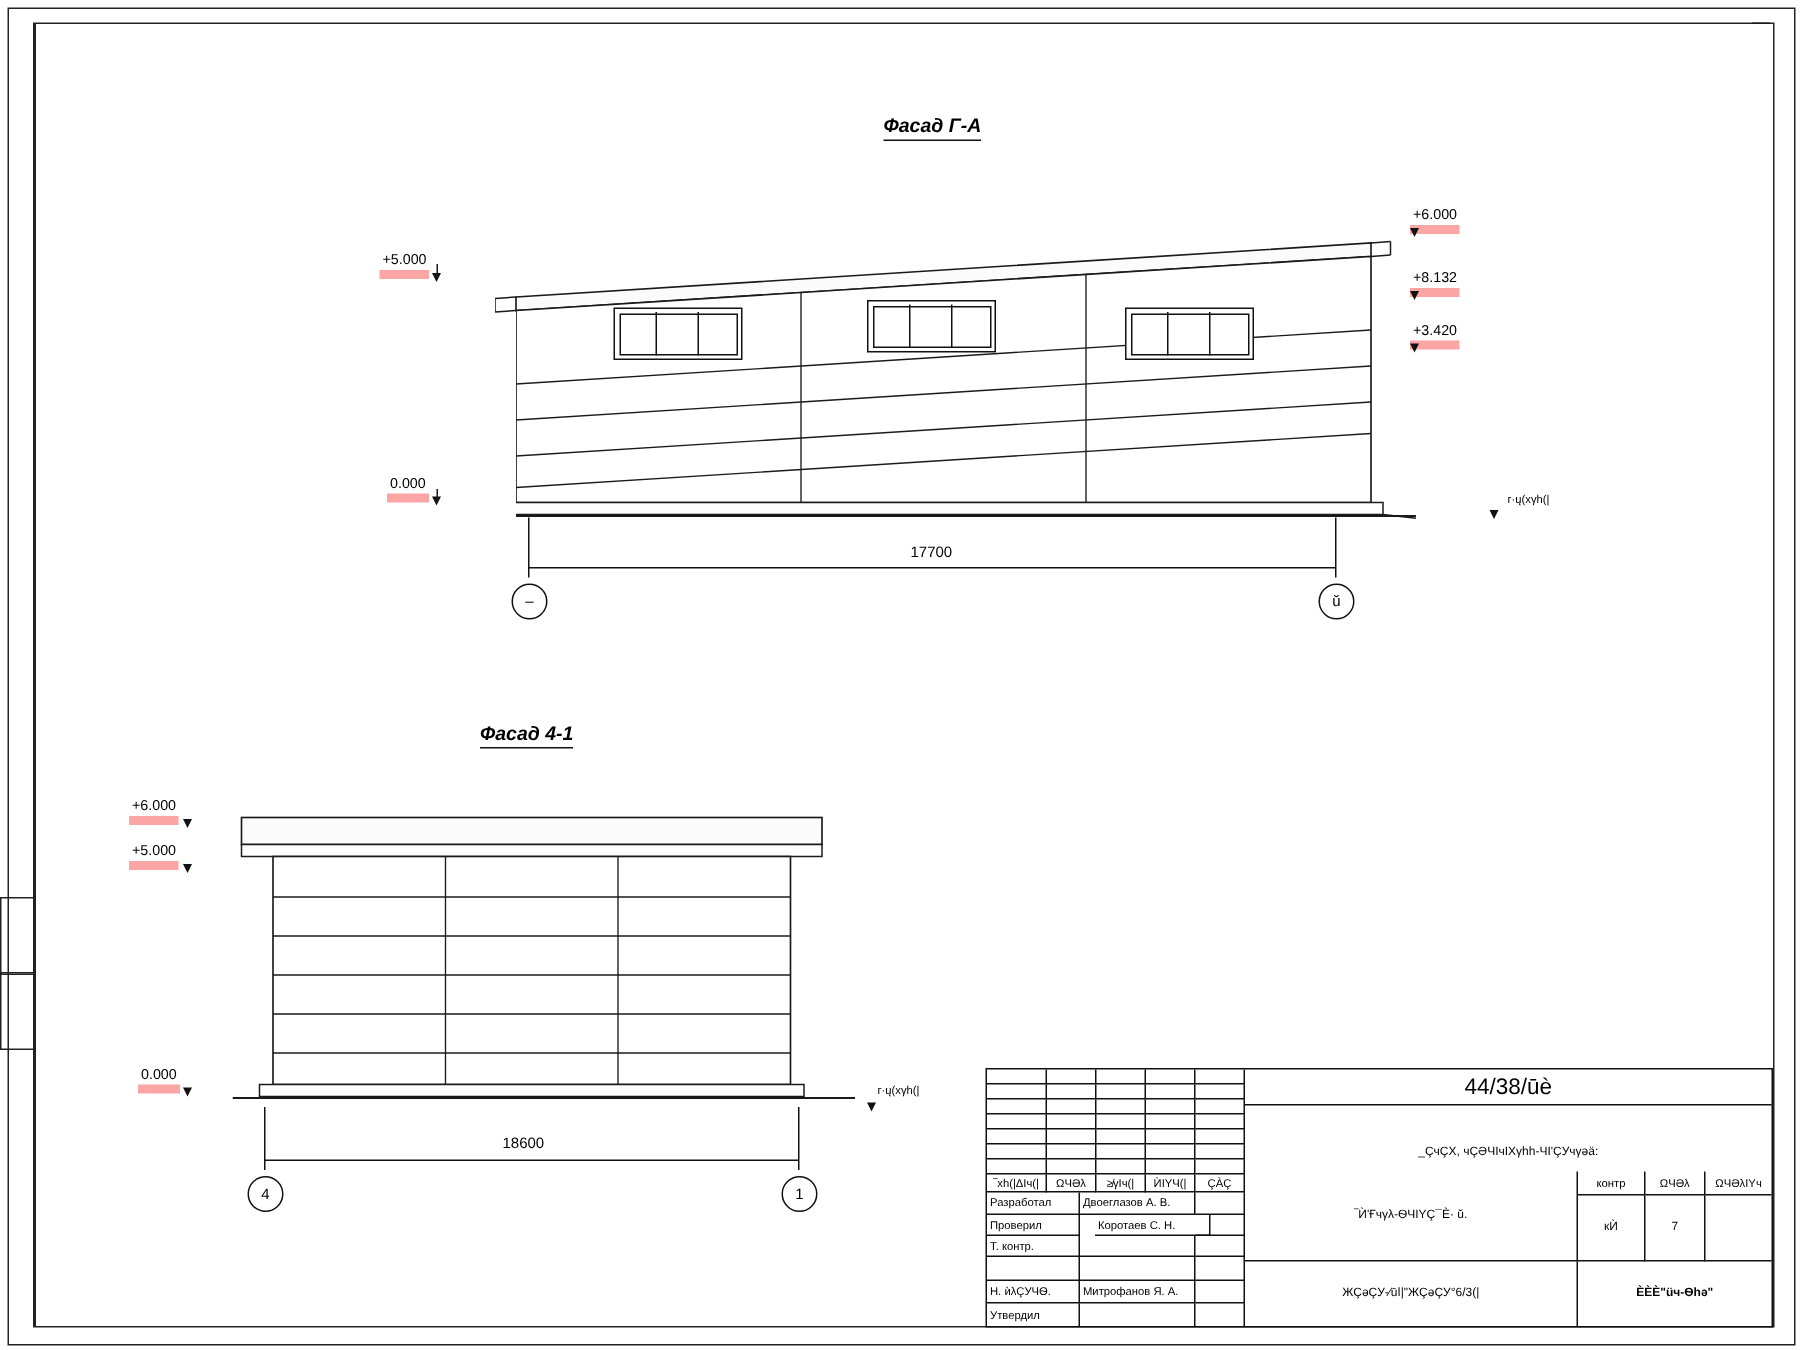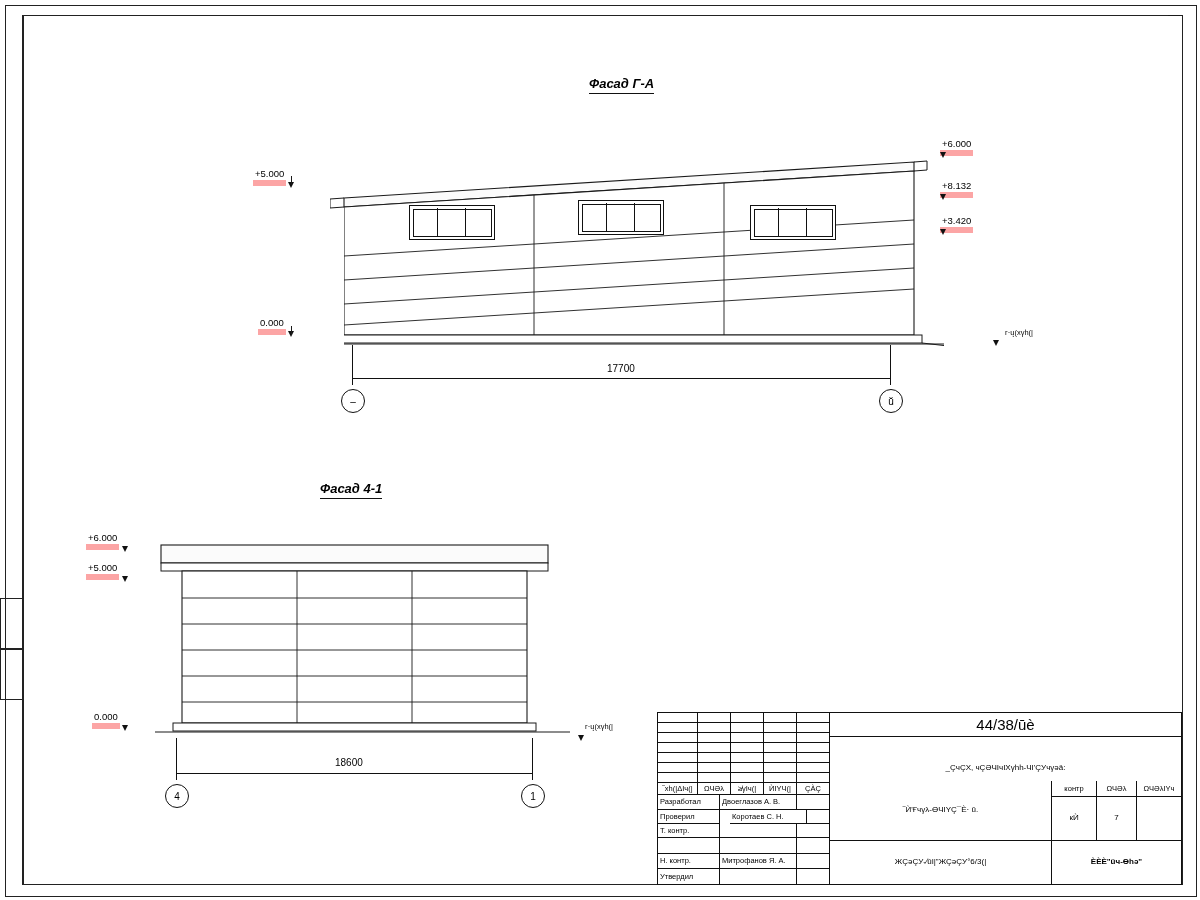--- a/index.html
+++ b/index.html
@@ -375,21 +375,21 @@
     <div class="cell tiny" style="left:139px;top:97px;width:33px;height:14px;"></div>
 
     <div class="cell tiny" style="left:0;top:111px;width:62px;height:14px;">Т. контр.</div>
     <div class="cell tiny" style="left:62px;top:111px;width:77px;height:14px;"></div>
     <div class="cell tiny" style="left:139px;top:111px;width:33px;height:14px;"></div>
 
     <div class="cell tiny" style="left:0;top:125px;width:62px;height:16px;"></div>
     <div class="cell tiny" style="left:62px;top:125px;width:77px;height:16px;"></div>
     <div class="cell tiny" style="left:139px;top:125px;width:33px;height:16px;"></div>
 
-    <div class="cell tiny" style="left:0;top:141px;width:62px;height:15px;">Н. контр.</div>
+    <div class="cell tiny" style="left:0;top:141px;width:62px;height:15px;">Н. ѝλÇУЧѲ.</div>
     <div class="cell tiny" style="left:62px;top:141px;width:77px;height:15px;">Митрофанов Я. А.</div>
     <div class="cell tiny" style="left:139px;top:141px;width:33px;height:15px;"></div>
 
     <div class="cell tiny nbb" style="left:0;top:156px;width:62px;height:15px;">Утвердил</div>
     <div class="cell tiny nbb" style="left:62px;top:156px;width:77px;height:15px;"></div>
     <div class="cell tiny nbb" style="left:139px;top:156px;width:33px;height:15px;"></div>
 
     <div class="cell c big" style="left:172px;top:0;width:351px;height:24px;border-right:none;">44/38/ūè</div>
 
     <div class="cell c mid" style="left:172px;top:24px;width:351px;height:22px;border-right:none;border-bottom:none;margin-top:20px;">_ÇчÇХ, чÇƏЧІчІХγһһ‑ЧІ'ÇУчγəä:</div>

